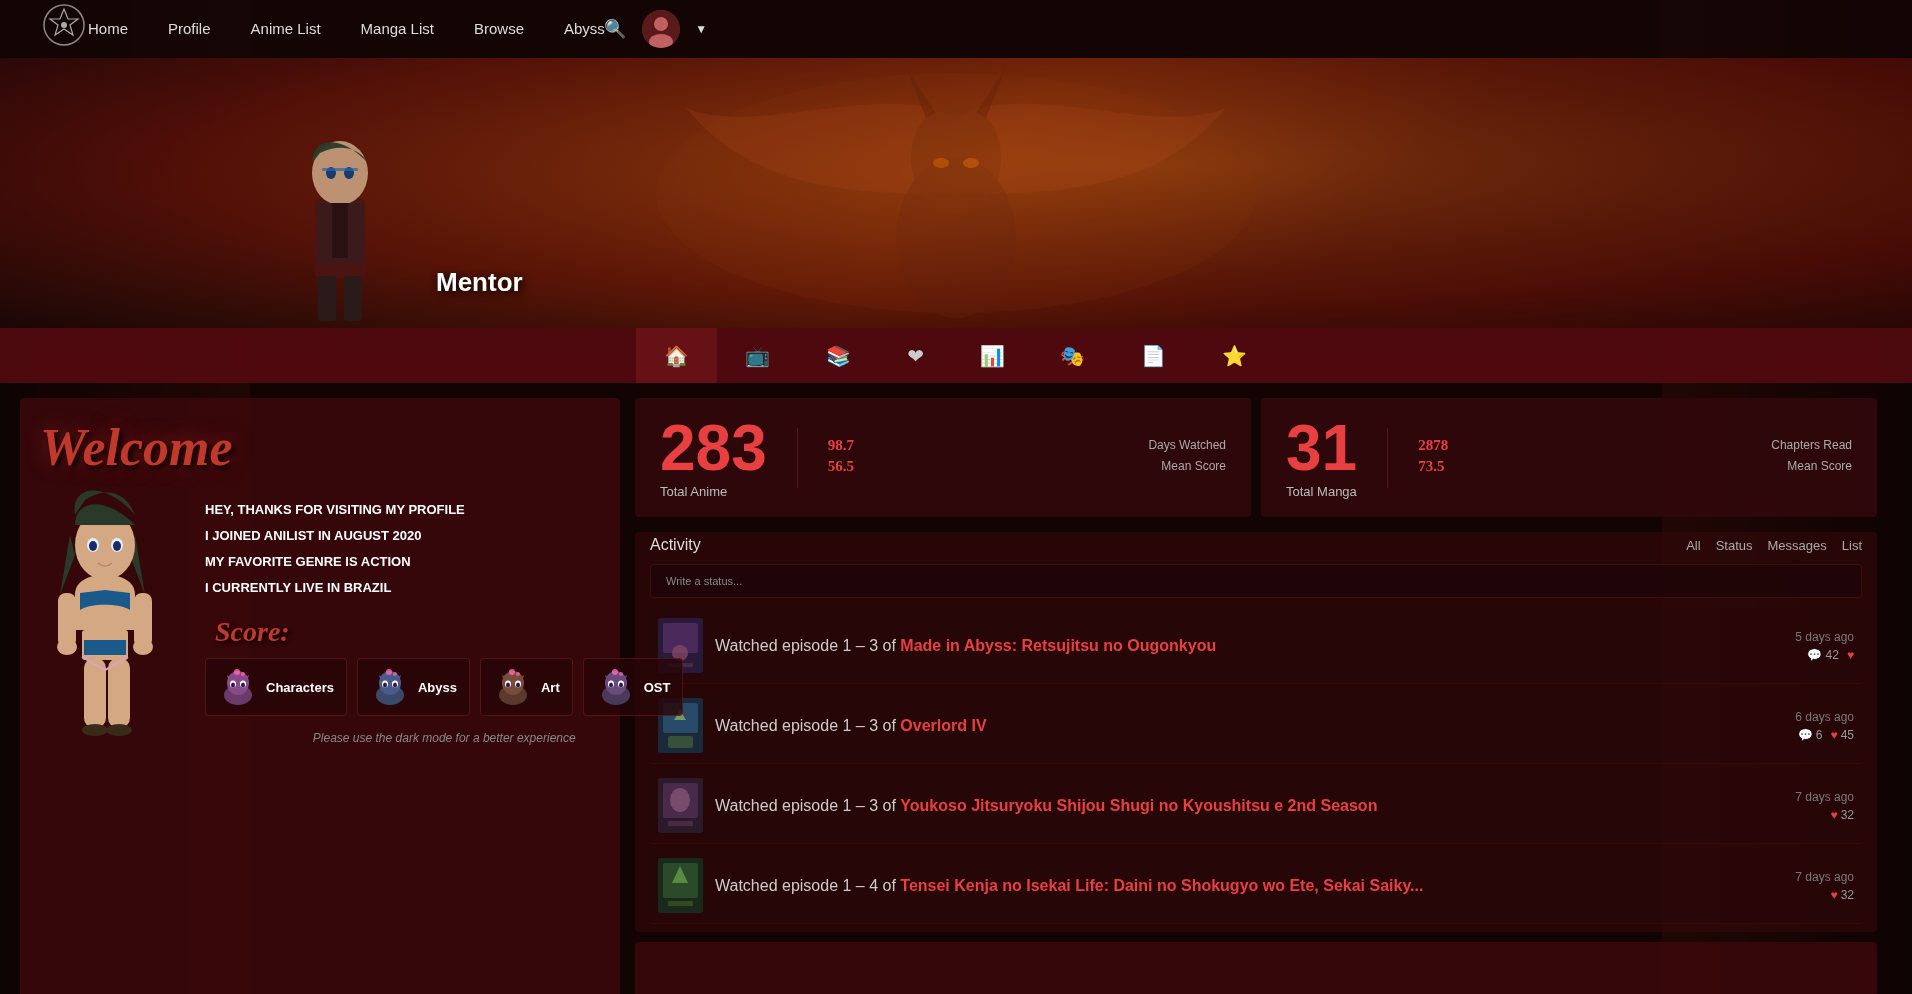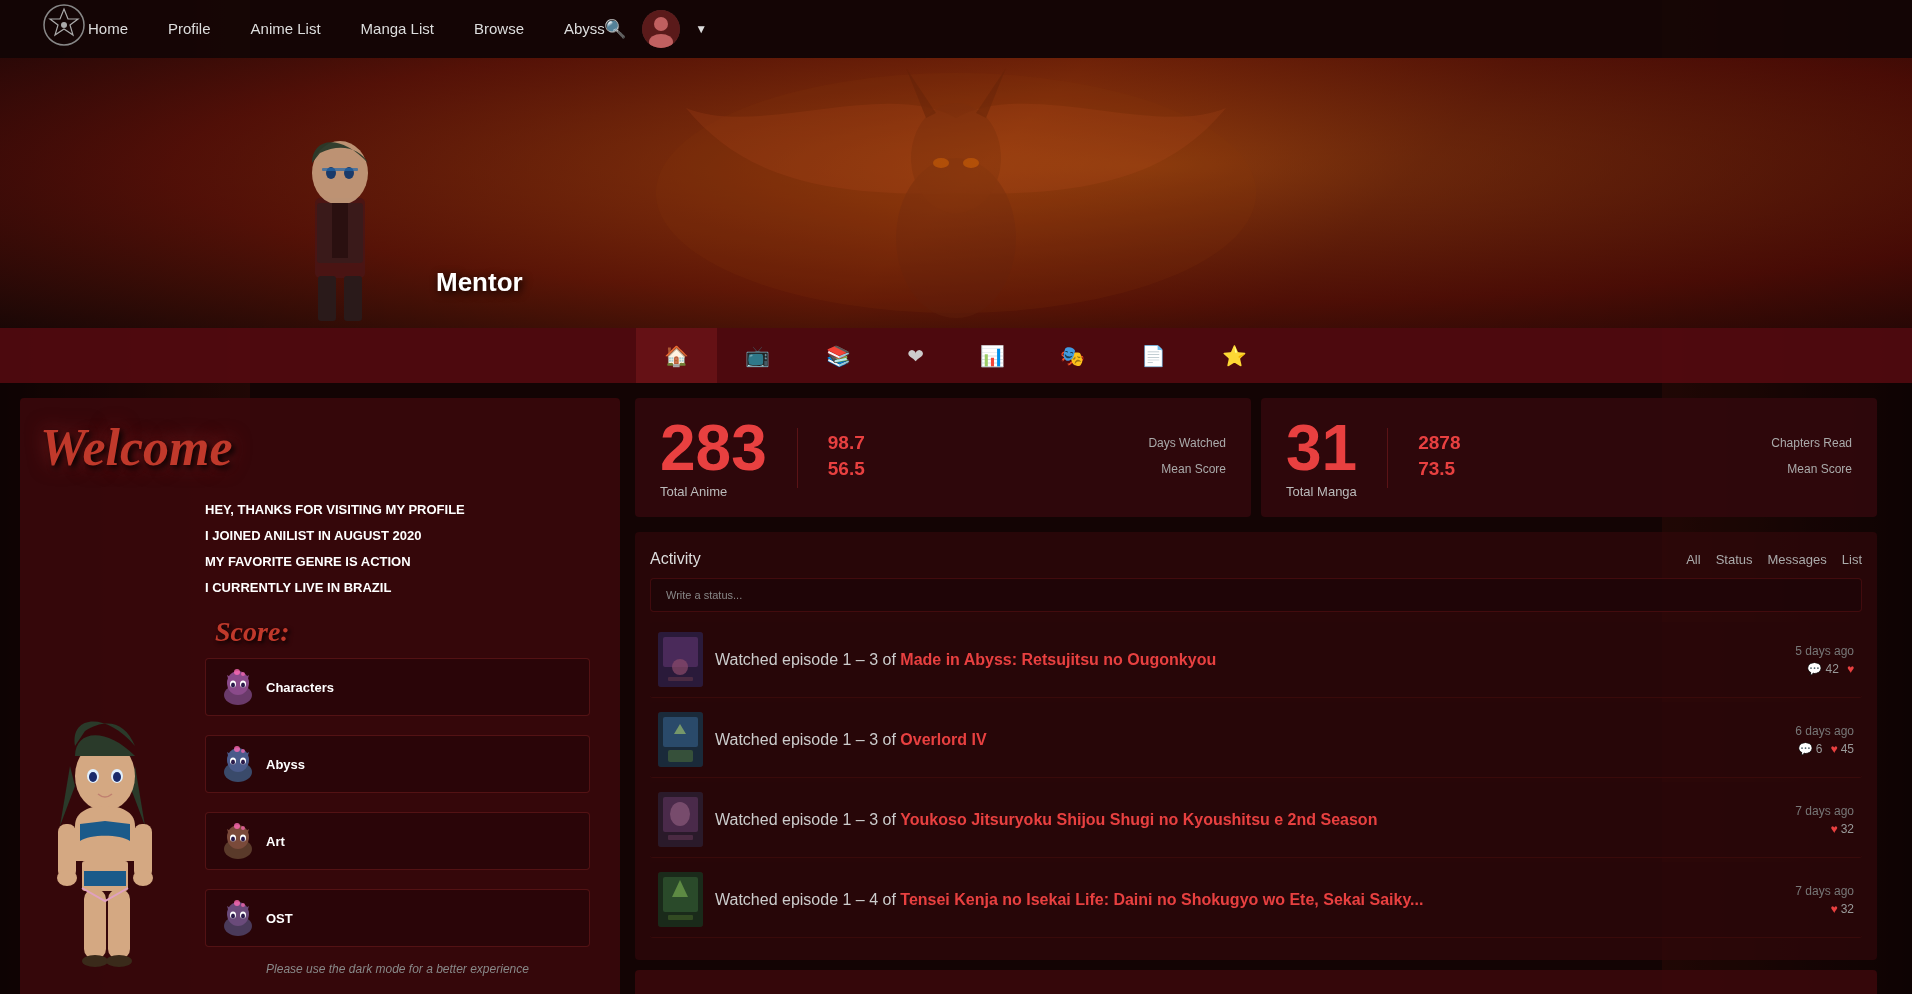--- a/index.html
+++ b/index.html
@@ -136,22 +136,22 @@
       font-size: 28px;
       color: #c0392b;
       font-family: Georgia, serif;
       font-style: italic;
       font-weight: bold;
       margin: 15px 0 10px 20px;
       text-shadow: 2px 2px 4px #000;
     }
     .score-grid {
       display: grid;
-      grid-template-columns: 1fr;
-      gap: 19px;
+      grid-template-columns: 1fr 1fr 1fr 1fr;
+      gap: 10px;
       margin: 5px 10px;
     }
     .score-item {
       background: rgba(40,5,8,0.8);
       border: 1px solid rgba(180,50,50,0.3);
       border-radius: 4px;
       padding: 8px 12px;
       text-align: center;
       display: flex;
       align-items: center;
@@ -205,40 +205,41 @@
     .stat-details {
       flex: 1;
     }
     .stat-detail-row {
       display: flex;
       justify-content: space-between;
       align-items: center;
       margin-bottom: 4px;
     }
     .stat-detail-number {
-      font-size: 19px;
+      font-size: 15px;
       font-weight: bold;
       color: #e84040;
+      font-family: Liberation Serif, serif;
     }
     .stat-detail-label {
       font-size: 12px;
       color: #aaa;
     }
     .stat-divider {
       width: 1px;
       background: rgba(200,50,50,0.3);
       height: 60px;
       margin: 0 10px;
     }
 
     
     .activity-section {
       background: rgba(50, 8, 12, 0.7);
       border-radius: 4px;
-      padding: 18px 15px;
+      padding: 4px 15px;
     }
     .activity-header {
       display: flex;
       align-items: center;
       justify-content: space-between;
       margin-bottom: 10px;
     }
     .activity-title {
       font-size: 16px;
       color: #ddd;

